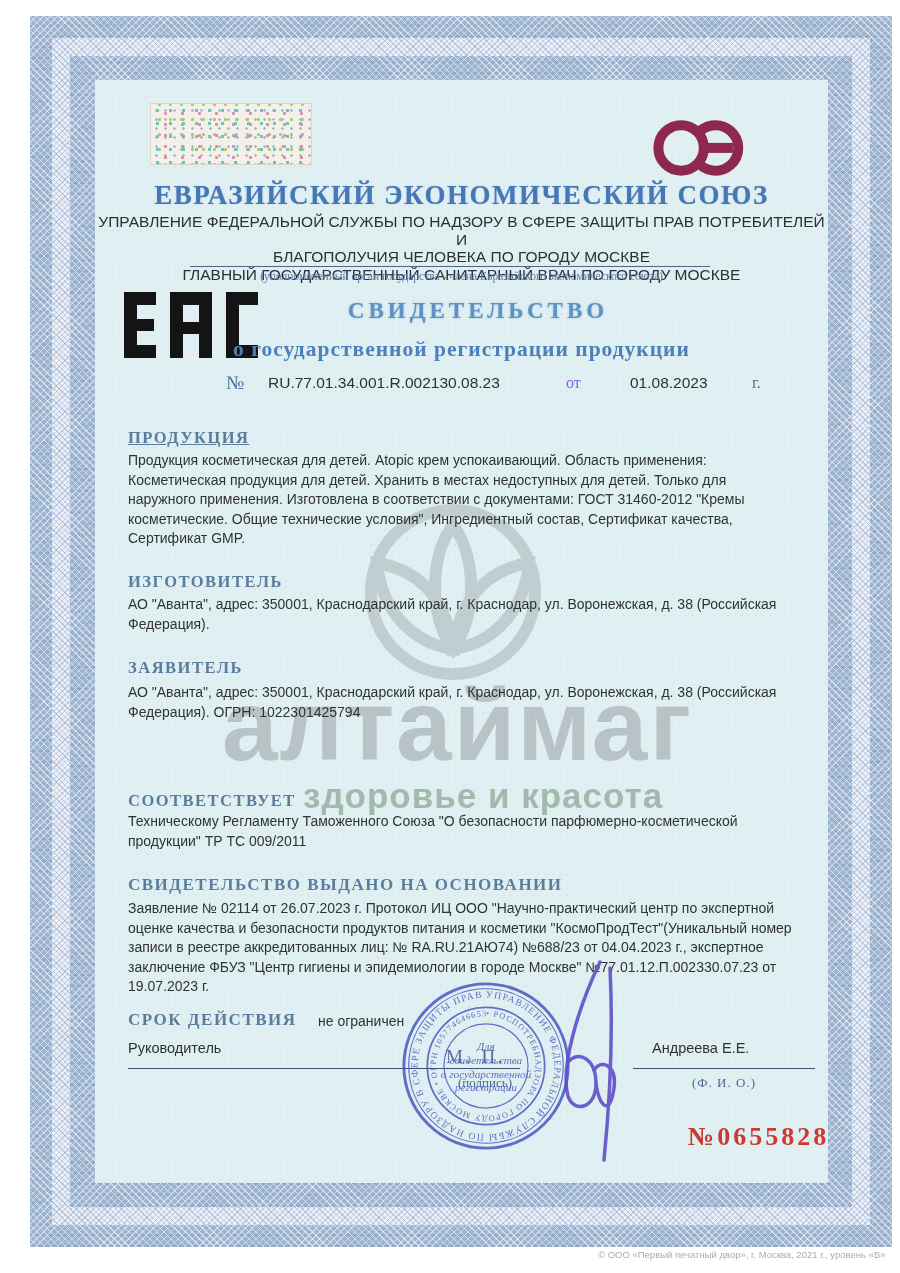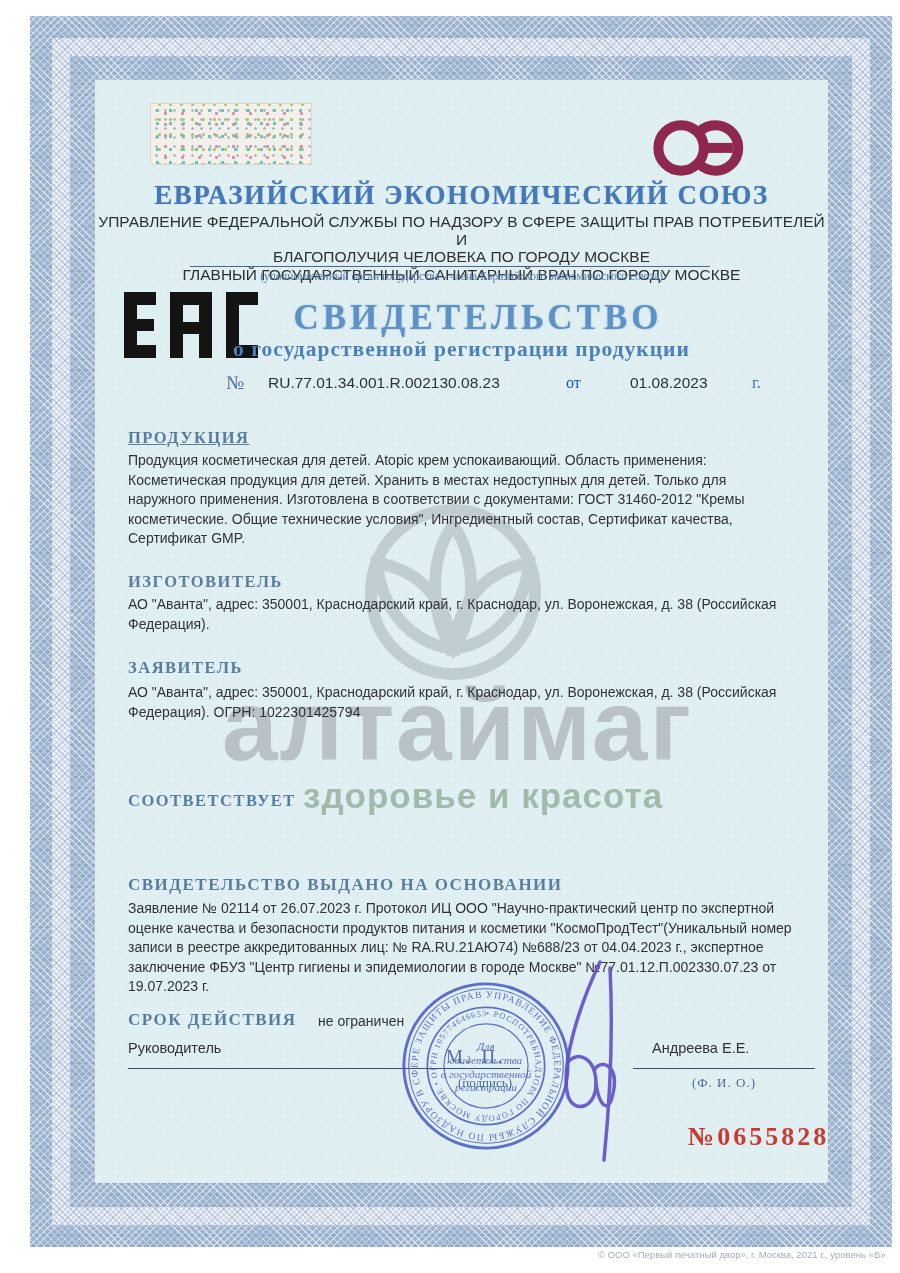--- a/index.html
+++ b/index.html
@@ -29,27 +29,27 @@
   .abs{position:absolute;}
   .union-title{left:95px;right:72px;top:180px;text-align:center;
     font-family:"Liberation Serif",serif;font-weight:bold;font-size:27px;
     color:#4478b6;letter-spacing:1.5px;text-shadow:0 0 1px rgba(68,120,182,.5);}
   .authority{left:95px;right:72px;top:213px;text-align:center;
     font-size:15.5px;line-height:17.5px;color:#2d2f33;}
   .auth-rule{left:190px;width:520px;top:266px;border-top:1.5px solid #51648a;height:0;}
   .auth-caption{left:95px;right:72px;top:270px;text-align:center;
     font-family:"Liberation Serif",serif;font-size:11.5px;color:#5b7bab;}
   .doc-title{left:95px;right:72px;top:298px;text-align:center;
-    font-family:"Liberation Serif",serif;font-weight:bold;font-size:35px;color:#5e92c6;
+    font-family:"Liberation Serif",serif;font-weight:bold;font-size:23px;color:#5e92c6;
     letter-spacing:4px;text-shadow:0 0 2px rgba(94,146,198,.55);padding-left:33px;}
   .doc-subtitle{left:95px;right:72px;top:337px;text-align:center;
     font-family:"Liberation Serif",serif;font-weight:bold;font-size:21.5px;color:#4b80ba;letter-spacing:1px;}
   .num-sign{left:226px;top:372px;font-family:"Liberation Serif",serif;font-size:19px;color:#4a6f9e;}
   .num-value{left:268px;top:374px;font-size:15.5px;color:#2f3134;}
-  .num-ot{left:566px;top:374px;font-family:"Liberation Serif",serif;font-size:16px;color:#1d4ed8;}
+  .num-ot{left:566px;top:374px;font-family:"Liberation Serif",serif;font-size:16px;color:#8b5cf6;}
   .num-date{left:630px;top:374px;font-size:15.5px;color:#2f3134;}
   .num-g{left:752px;top:374px;font-family:"Liberation Serif",serif;font-size:16px;color:#4a6f9e;}
   .sec-head{font-family:"Liberation Serif",serif;font-weight:bold;font-size:16.5px;
     color:#4f7498;letter-spacing:1.5px;opacity:.92;}
   .sec-body{font-size:14px;line-height:19.5px;color:#303236;}
   .wm-brand{left:222px;top:668px;font-size:100px;font-weight:bold;color:#9aa0a5;
     opacity:.55;letter-spacing:2px;white-space:nowrap;}
   .wm-tagline{left:303px;top:776px;font-size:35px;font-weight:bold;color:#93ad9c;
     opacity:.8;letter-spacing:1px;white-space:nowrap;}
   .sig-label{font-size:14.5px;color:#2f3134;}
@@ -142,20 +142,21 @@
   <div class="abs sec-head" style="left:128px;top:428px;text-decoration:underline;">ПРОДУКЦИЯ</div>
   <div class="abs sec-body" style="left:128px;top:451px;width:662px;">Продукция косметическая для детей. Atopic крем успокаивающий. Область применения: Косметическая продукция для детей. Хранить в местах недоступных для детей. Только для наружного применения. Изготовлена в соответствии с документами: ГОСТ 31460-2012 "Кремы косметические. Общие технические условия", Ингредиентный состав, Сертификат качества, Сертификат GMP.</div>
 
   <div class="abs sec-head" style="left:128px;top:572px;">ИЗГОТОВИТЕЛЬ</div>
   <div class="abs sec-body" style="left:128px;top:595px;width:662px;">АО "Аванта", адрес: 350001, Краснодарский край, г. Краснодар, ул. Воронежская, д. 38 (Российская Федерация).</div>
 
   <div class="abs sec-head" style="left:128px;top:658px;">ЗАЯВИТЕЛЬ</div>
   <div class="abs sec-body" style="left:128px;top:683px;width:662px;">АО "Аванта", адрес: 350001, Краснодарский край, г. Краснодар, ул. Воронежская, д. 38 (Российская Федерация). ОГРН: 1022301425794</div>
 
   <div class="abs sec-head" style="left:128px;top:791px;">СООТВЕТСТВУЕТ</div>
+  <div class="abs sec-body" style="left:128px;top:812px;width:676px;">Техническому Регламенту Таможенного Союза "О безопасности парфюмерно-косметической продукции" ТР ТС 009/2011</div>
 
   <div class="abs sec-head" style="left:128px;top:875px;font-size:17px;">СВИДЕТЕЛЬСТВО ВЫДАНО НА ОСНОВАНИИ</div>
   <div class="abs sec-body" style="left:128px;top:899px;width:666px;">Заявление № 02114 от 26.07.2023 г. Протокол ИЦ ООО "Научно-практический центр по экспертной оценке качества и безопасности продуктов питания и косметики "КосмоПродТест"(Уникальный номер записи в реестре аккредитованных лиц: № RA.RU.21АЮ74) №688/23 от 04.04.2023 г., экспертное заключение ФБУЗ "Центр гигиены и эпидемиологии в городе Москве" №77.01.12.П.002330.07.23 от 19.07.2023 г.</div>
 
   <div class="abs sec-head" style="left:128px;top:1010px;font-size:17px;">СРОК ДЕЙСТВИЯ</div>
   <div class="abs sec-body" style="left:318px;top:1012px;">не ограничен</div>
 
   <div class="abs sig-label" style="left:128px;top:1040px;">Руководитель</div>
   <div class="abs sig-line" style="left:128px;top:1068px;width:392px;"></div>
   <div class="abs sig-caption" style="left:458px;top:1074px;">(подпись)</div>

